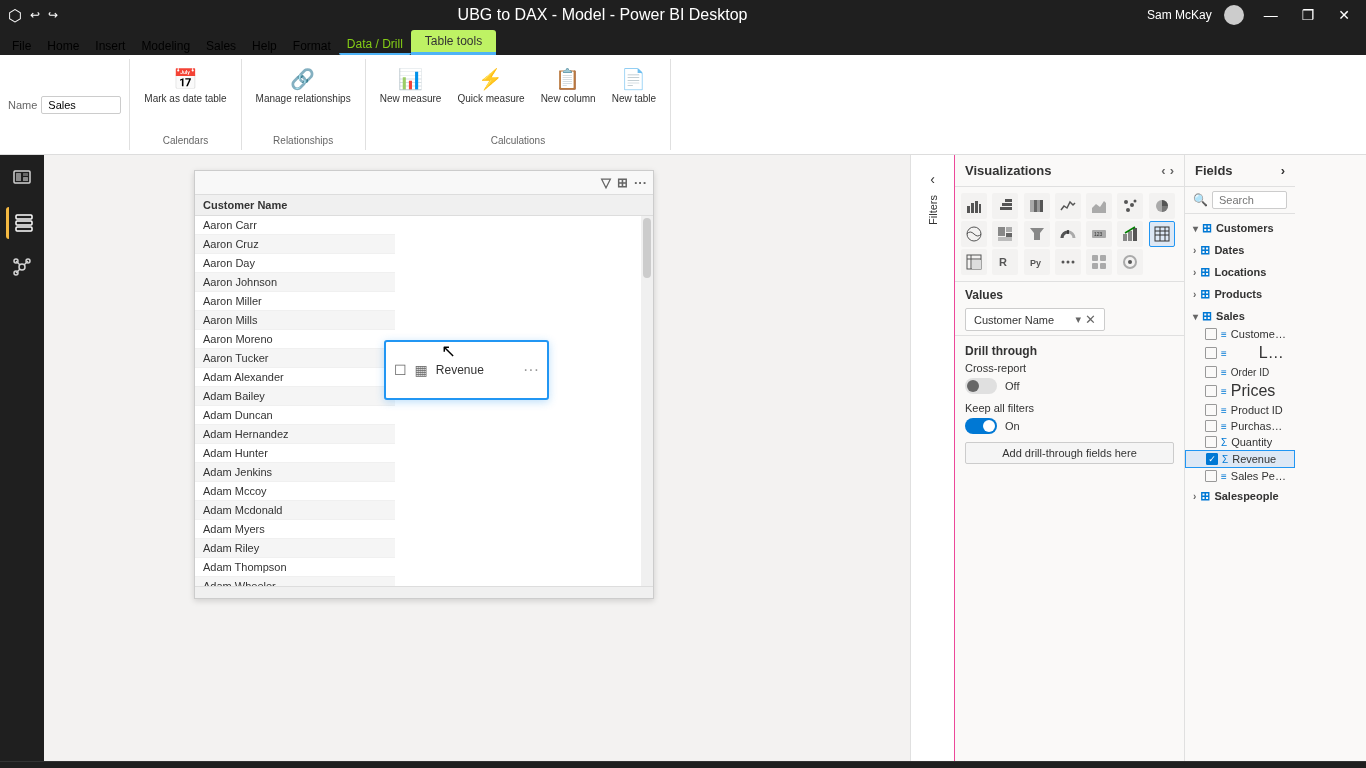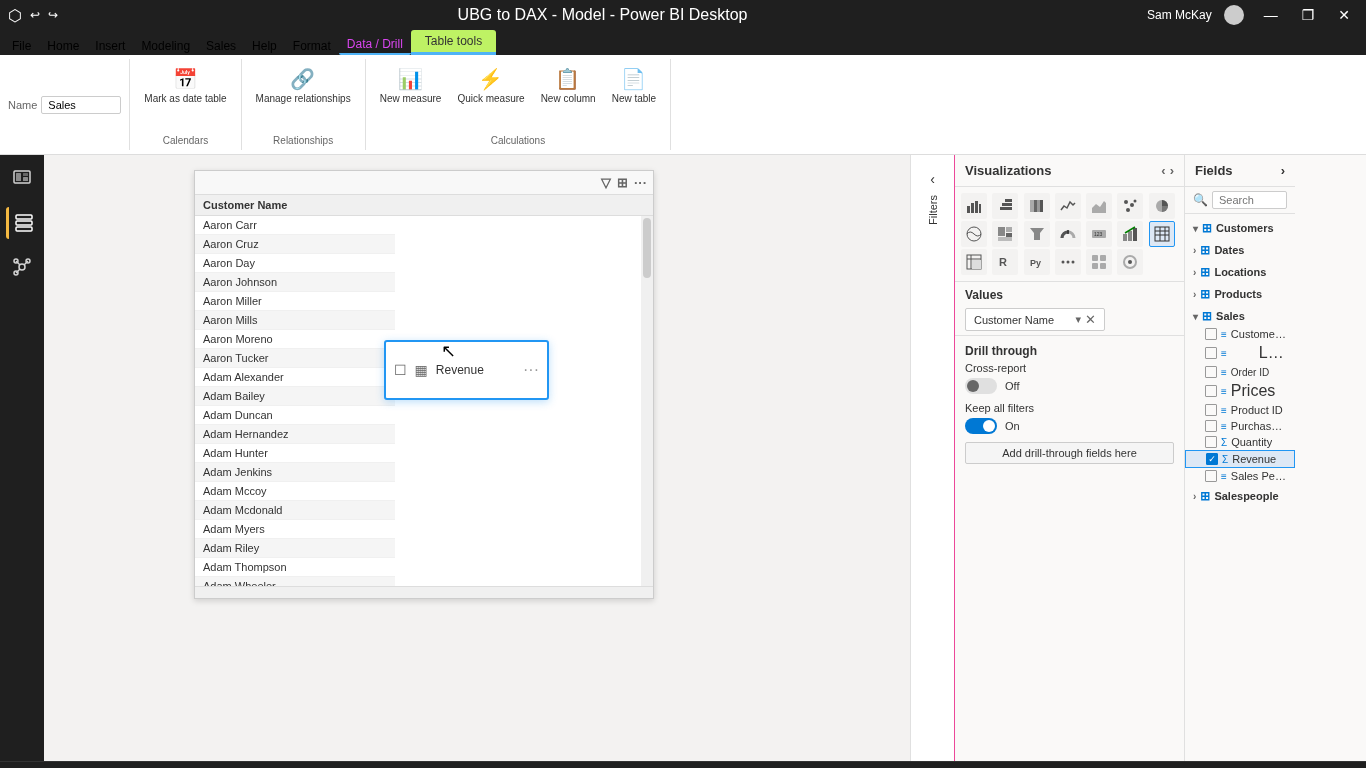--- a/index.html
+++ b/index.html
@@ -19,21 +19,21 @@
     .titlebar-center { flex: 1; text-align: center; font-size: 16px; }
     .titlebar-right { display: flex; align-items: center; gap: 12px; font-size: 12px; }
     .titlebar-controls { display: flex; gap: 8px; }
     .titlebar-btn { color: #fff; cursor: pointer; font-size: 14px; padding: 2px 8px; }
     .menu-item {
       padding: 2px 8px;
       cursor: pointer;
       font-size: 12px;
       border-radius: 2px;
     }
-    .menu-item.active-blue { color: #d946ef; border-bottom: 2px solid #4fb3f6; }
+    .menu-item.active-blue { color: #84cc16; border-bottom: 2px solid #4fb3f6; }
 
     
     .ribbon {
       background: #fff;
       border-bottom: 1px solid #ddd;
       height: 100px;
       display: flex;
       align-items: stretch;
       padding: 4px 0;
     }

